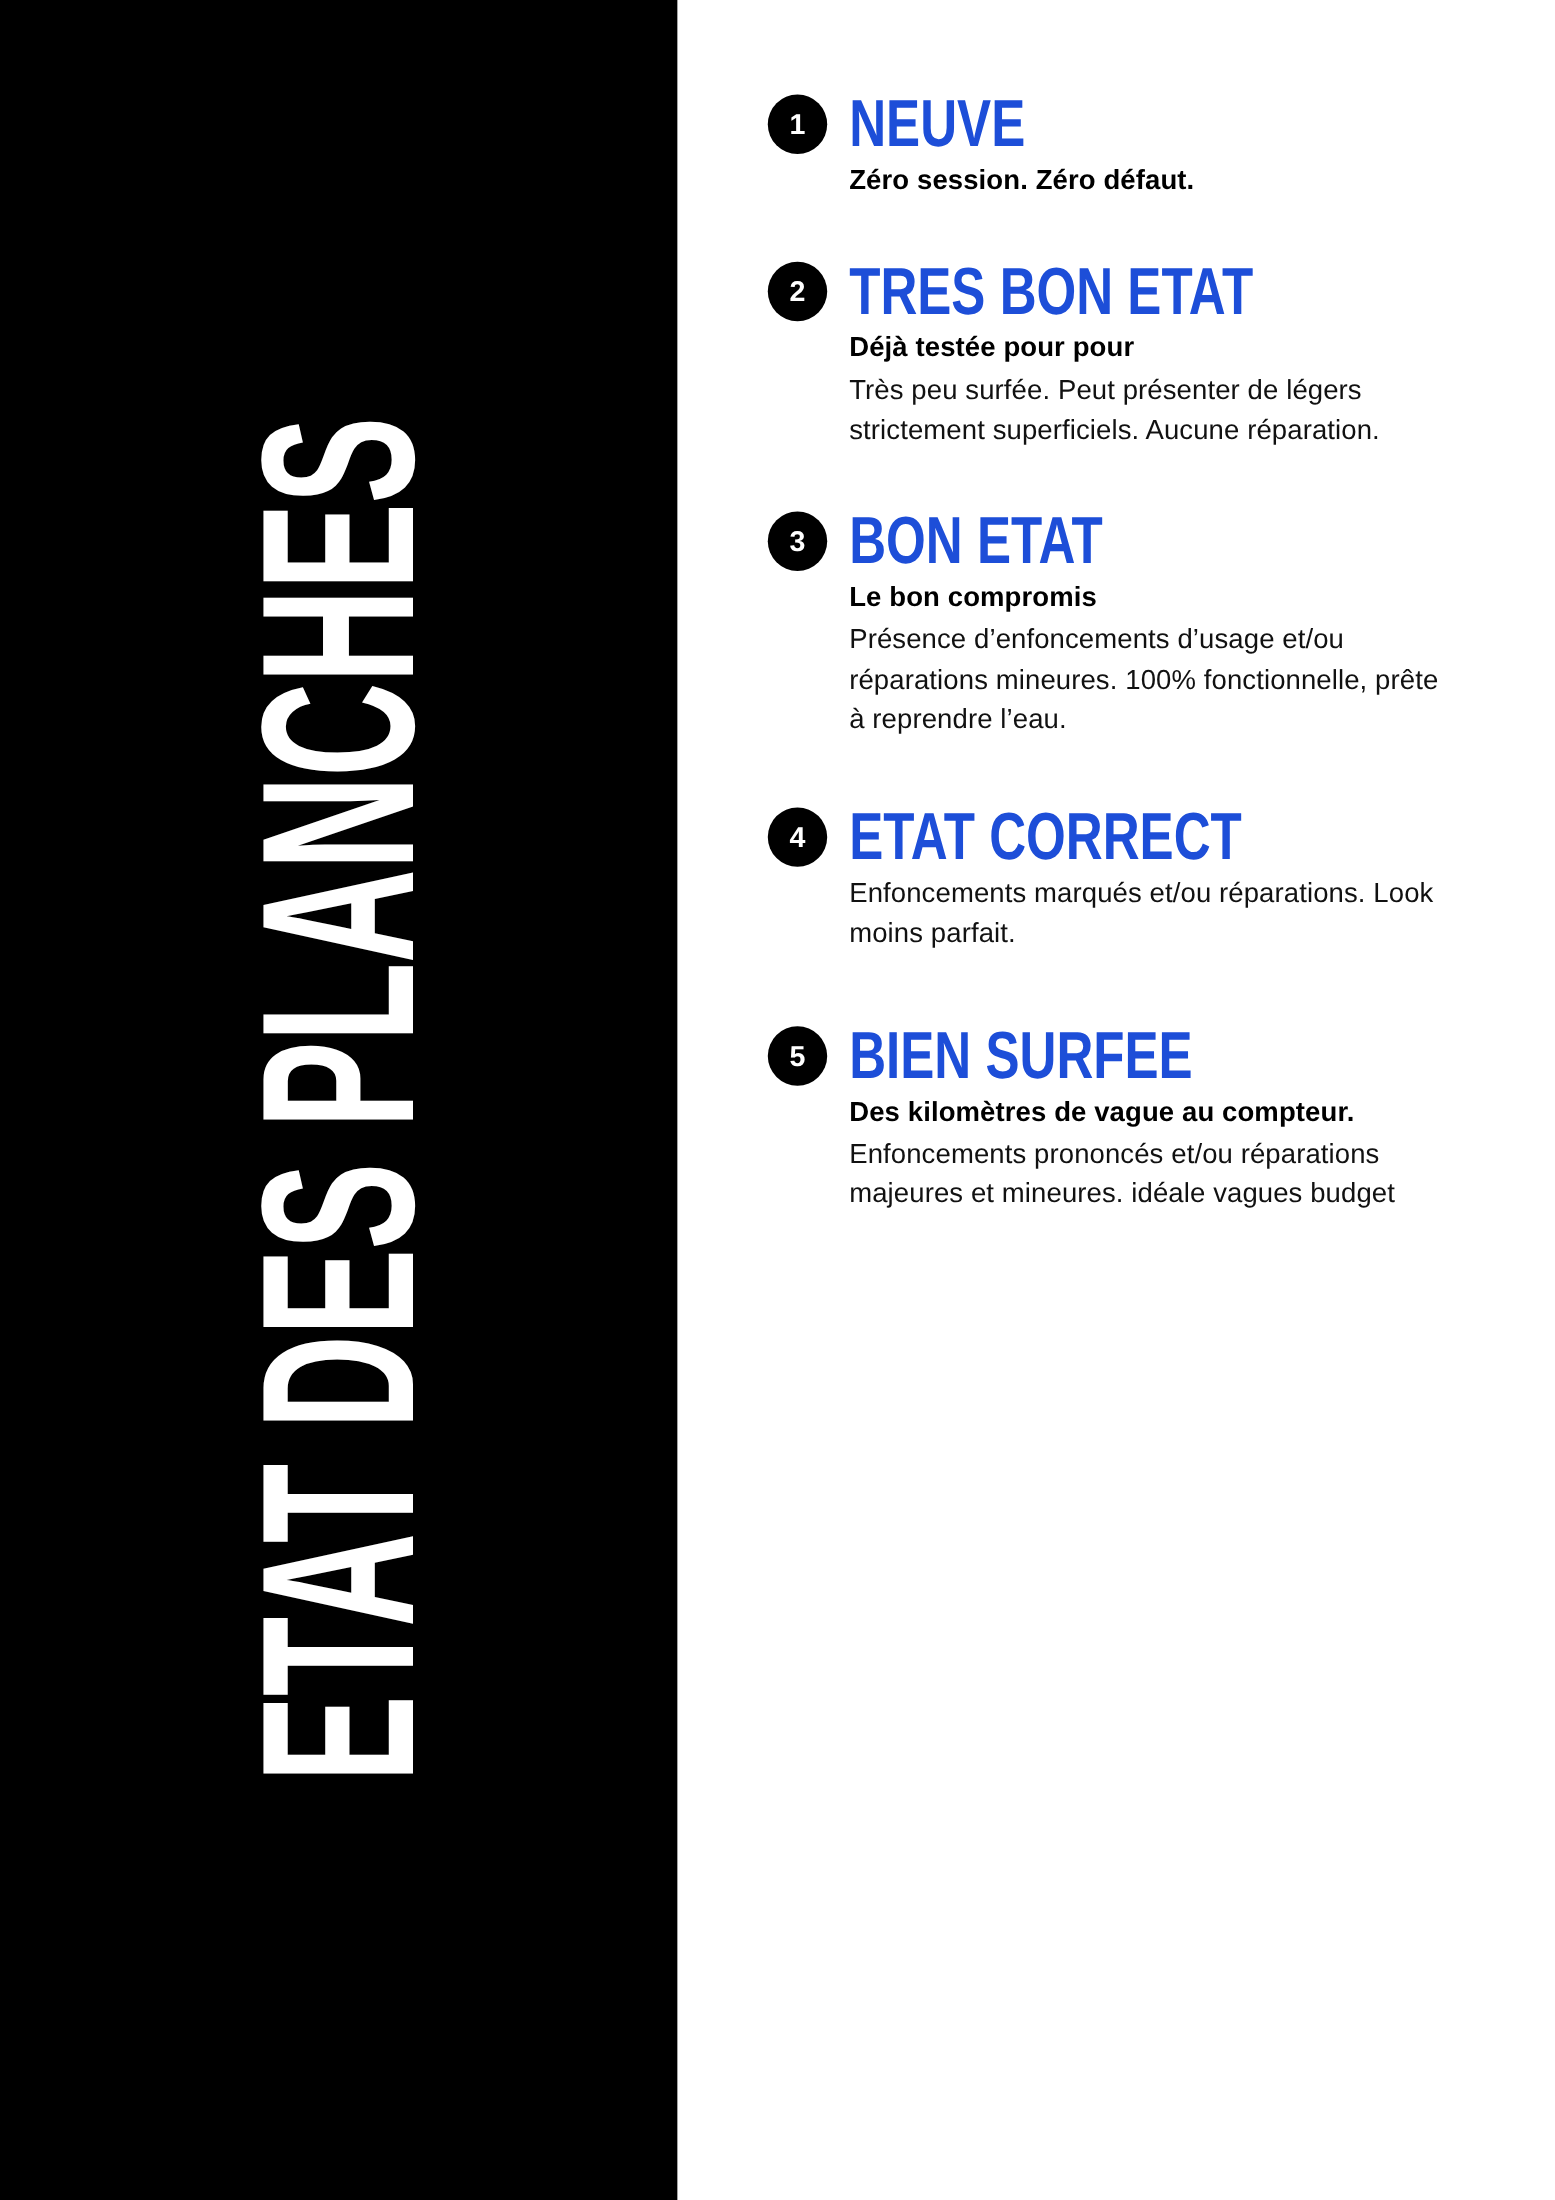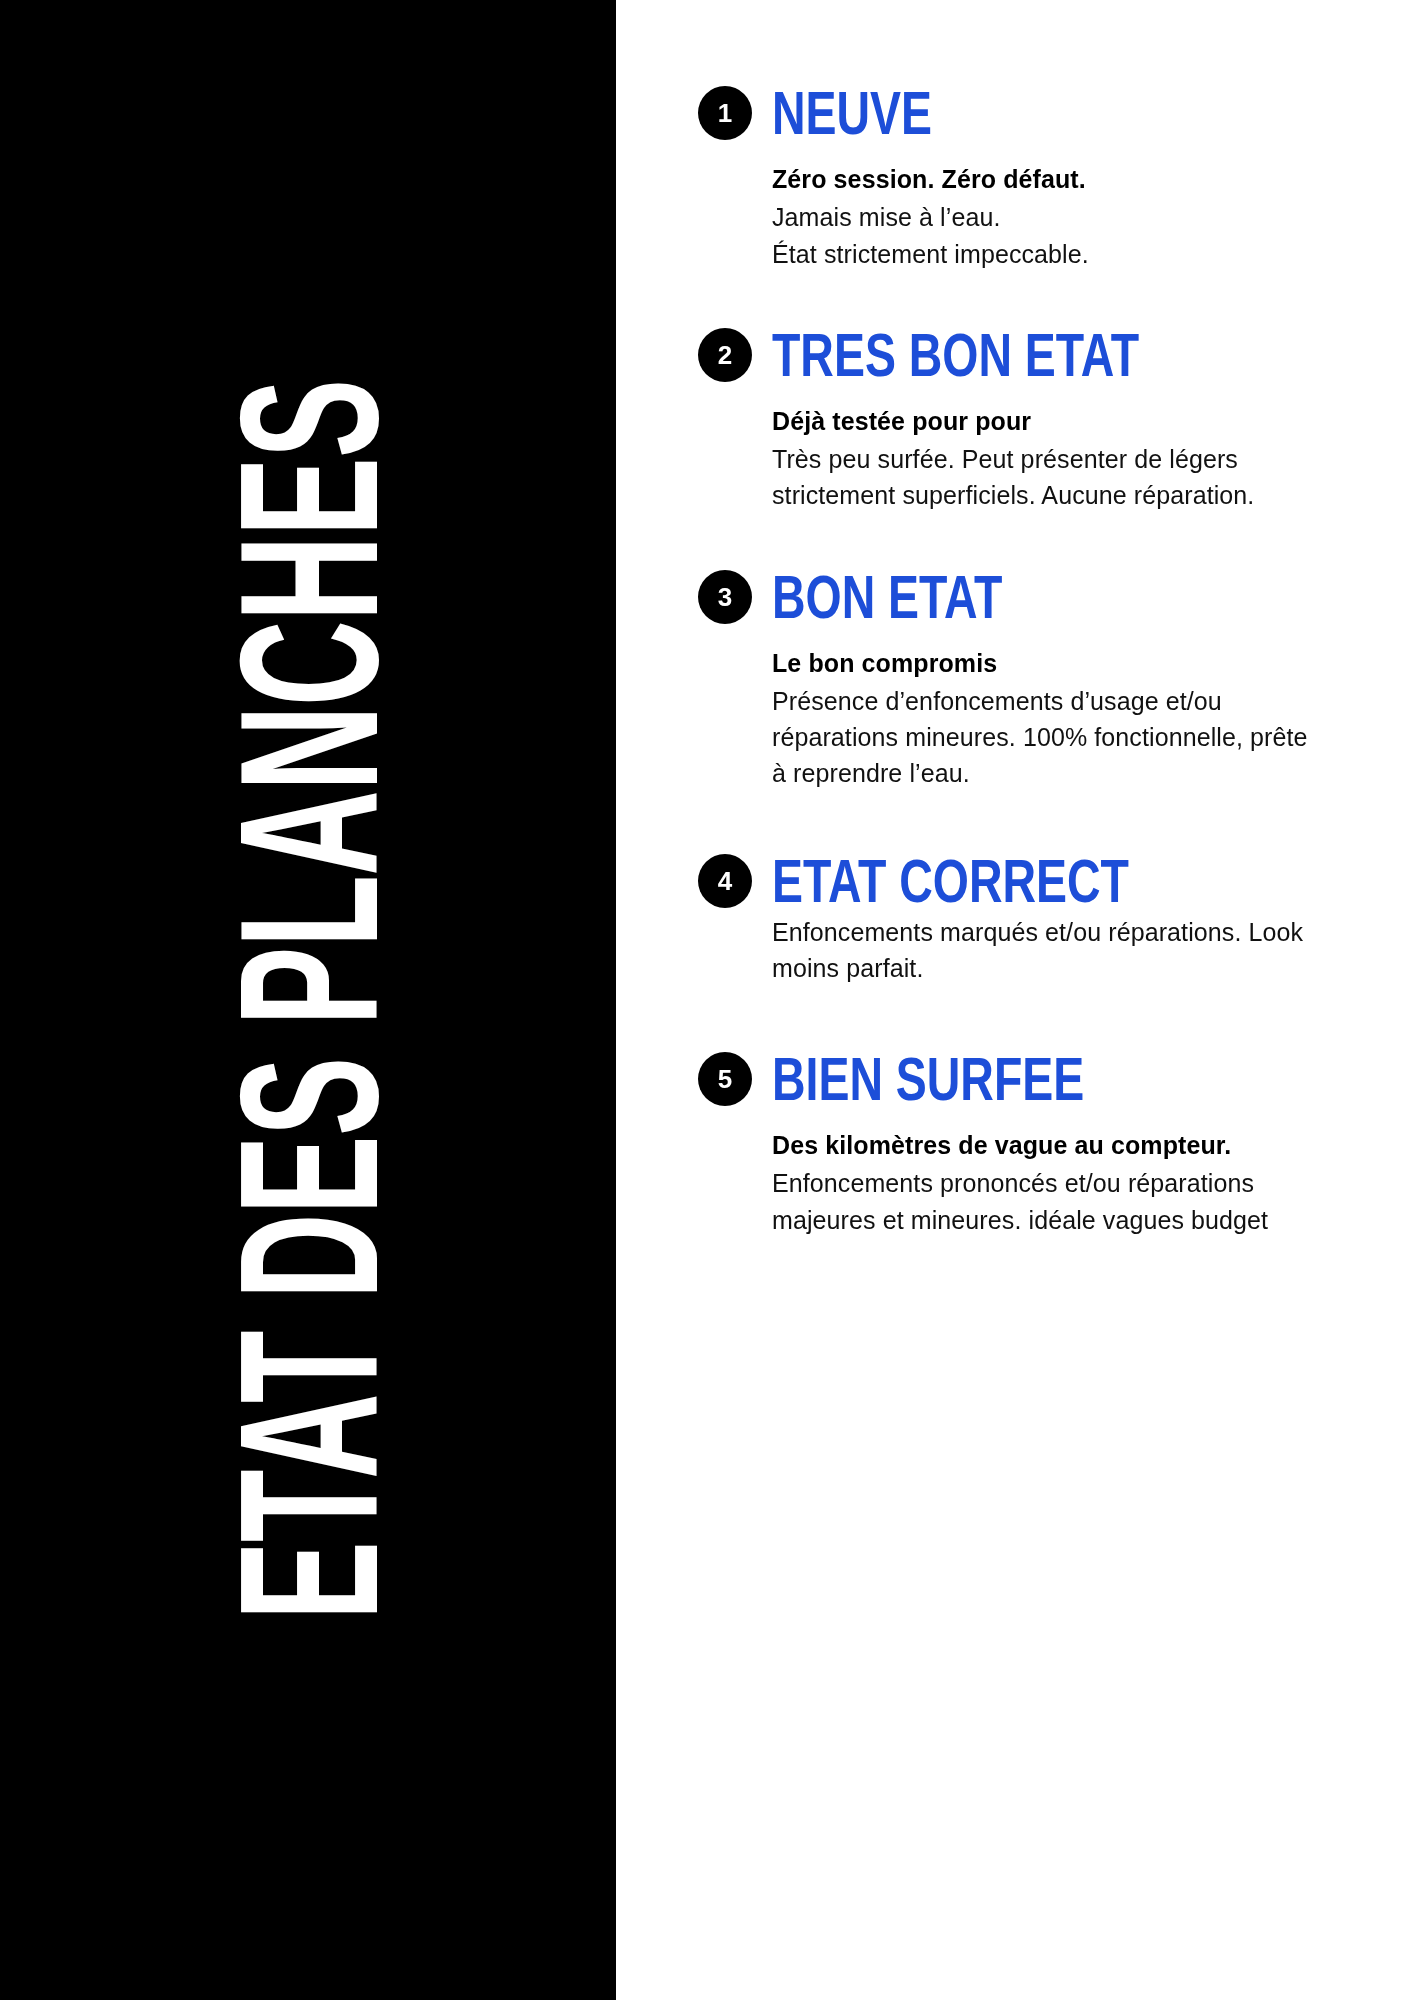--- a/index.html
+++ b/index.html
@@ -112,21 +112,21 @@
   .entry-body {
     margin-left: 74px;
     max-width: 540px;
   }
   .lead {
     font-family: "Liberation Sans", sans-serif;
     font-weight: 700;
     font-size: 25px;
     line-height: 1.45;
     color: #000000;
-    margin: 21px 0 2px 0;
+    margin: 6px 0 2px 0;
     letter-spacing: 0.1px;
   }
   .desc {
     font-family: "Liberation Sans", sans-serif;
     font-weight: 400;
     font-size: 25px;
     line-height: 1.45;
     color: #111111;
     margin: 0;
     letter-spacing: 0.1px;
@@ -155,22 +155,20 @@
 
     <div class="entry e1">
       <div class="entry-head">
         <div class="badge">1</div>
         <div class="entry-title">
           <span class="inner">NEUVE</span>
         </div>
       </div>
       <div class="entry-body">
         <p class="lead">Zéro session. Zéro défaut.</p>
-        <p class="desc" style="white-space: pre-line;">Jamais mise à l’eau.
-État strictement impeccable.</p>
       </div>
     </div>
 
     <div class="entry e2">
       <div class="entry-head">
         <div class="badge">2</div>
         <div class="entry-title">
           <span class="inner">TRES BON ETAT</span>
         </div>
       </div>

